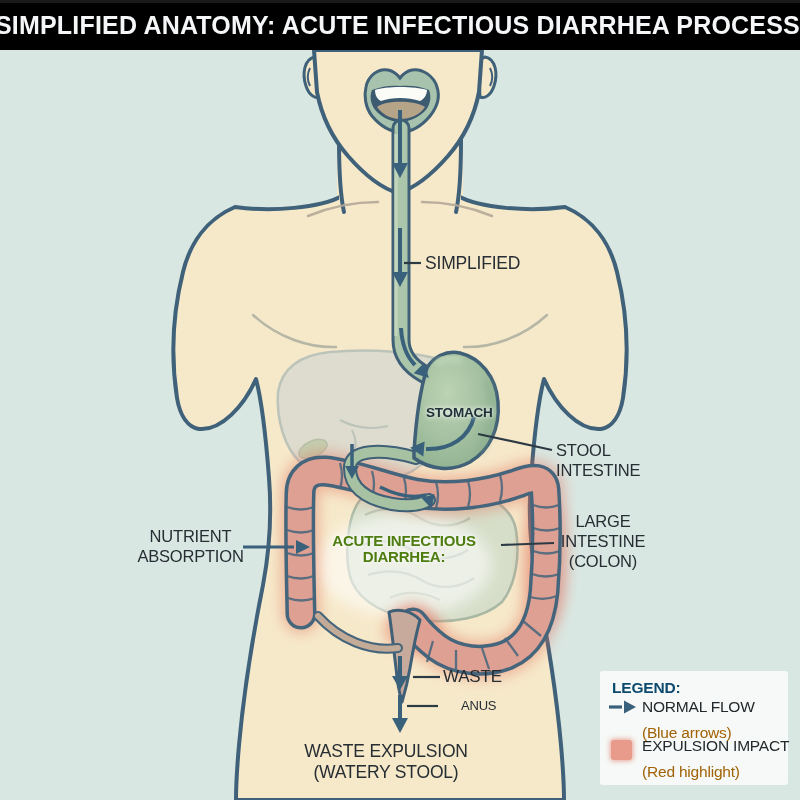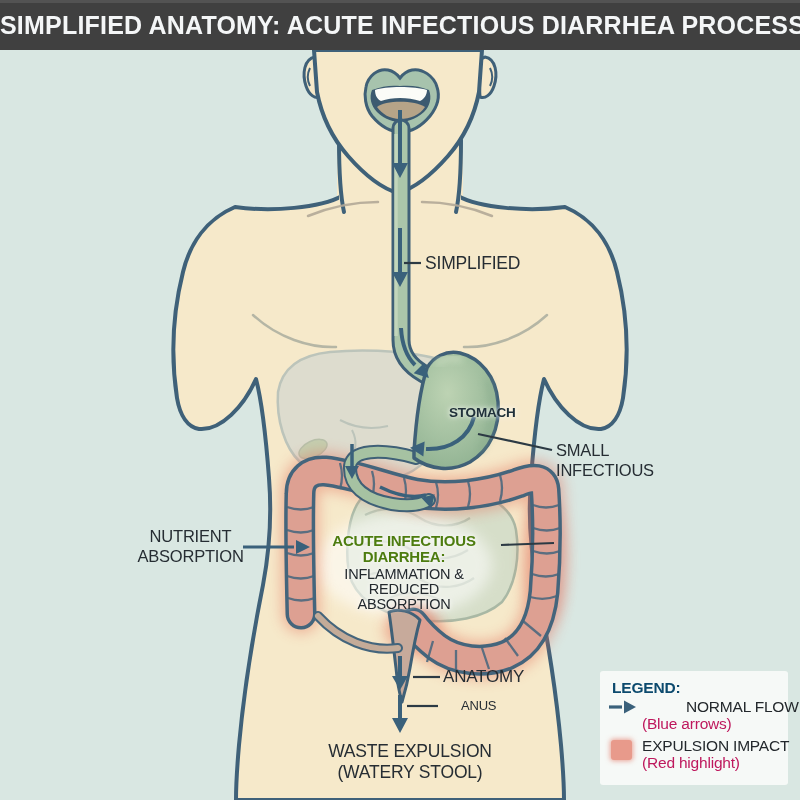--- a/index.html
+++ b/index.html
@@ -1,31 +1,31 @@
 <!DOCTYPE html>
 <html><head>
 <meta charset="utf-8">
 <style>
   html,body{margin:0;padding:0;background:#c9d8d3;}
   .stage{position:relative;width:800px;height:800px;overflow:hidden;
          font-family:"Liberation Sans",sans-serif;background:#d9e7e2;}
   .titlebar{position:absolute;left:0;top:0;width:800px;height:50px;
-            background:#404040;display:flex;align-items:center;justify-content:flex-start;
+            background:#000000;display:flex;align-items:center;justify-content:flex-end;
             box-shadow:inset 0 3px 0 rgba(255,255,255,.10);z-index:5;}
   .titlebar .t{color:#f4f6f7;font-size:25px;font-weight:700;letter-spacing:.2px;white-space:nowrap;}
   svg.art{position:absolute;left:0;top:0;z-index:1;}
   .lbl{position:absolute;z-index:4;color:#262d33;font-size:16.5px;line-height:20px;
        font-weight:400;letter-spacing:-.2px;}
   .lbl.center{text-align:center;}
   .halo{text-shadow:0 0 4px rgba(255,255,255,.85),0 0 8px rgba(255,255,255,.6);}
   .callout-h{font-weight:700;font-size:15px;line-height:16px;letter-spacing:-.2px;}
   .callout-b{font-weight:400;font-size:14.5px;line-height:15px;letter-spacing:-.2px;}
   .legend-title{font-weight:700;font-size:15.5px;color:#0c4a6e;}
   .legend-label{font-size:15.5px;line-height:17px;color:#23282c;}
-  .legend-sub{font-size:15.5px;line-height:17px;color:#be185d;font-weight:400;}
+  .legend-sub{font-size:15.5px;line-height:17px;color:#a16207;font-weight:400;margin-top:9px;}
   .red-swatch{position:absolute;width:21px;height:20px;border-radius:3px;z-index:4;
               box-shadow:0 0 5px 1px rgba(230,140,125,.8);}
 </style>
 </head>
 <body>
 
 <div class="stage">
 
   <svg class="art" width="800" height="800" viewBox="0 0 800 800">
     <defs>
@@ -194,30 +194,30 @@
       <path d="M 413,677 L 440,677"></path>
       <path d="M 407,706 L 438,706"></path>
     </g>
   </svg>
 
   <div class="titlebar">
     <div class="t">SIMPLIFIED ANATOMY: ACUTE INFECTIOUS DIARRHEA PROCESS</div>
   </div>
 
   <div class="lbl" style="left:425px;top:253px;font-size:17.5px;white-space:nowrap;">SIMPLIFIED</div>
-  <div class="lbl halo" style="left:426px;top:403px;font-size:13.5px;font-weight:700;color:#20313a;white-space:nowrap;margin-left:23px;">STOMACH</div>
-  <div class="lbl" style="left:556px;top:440px;width:95px;">SMALL INFECTIOUS</div>
+  <div class="lbl halo" style="left:426px;top:403px;font-size:13.5px;font-weight:700;color:#20313a;white-space:nowrap;">STOMACH</div>
+  <div class="lbl" style="left:556px;top:440px;width:95px;">STOOL INTESTINE</div>
+  <div class="lbl center" style="left:553px;top:511px;width:100px;">LARGE INTESTINE (COLON)</div>
   <div class="lbl center" style="left:133px;top:526px;width:115px;">NUTRIENT ABSORPTION</div>
-  <div class="lbl" style="left:443px;top:667px;font-size:17px;white-space:nowrap;">ANATOMY</div>
+  <div class="lbl" style="left:443px;top:667px;font-size:17px;white-space:nowrap;">WASTE</div>
   <div class="lbl" style="left:461px;top:696px;font-size:13px;white-space:nowrap;">ANUS</div>
-  <div class="lbl center" style="left:324px;top:741px;width:172px;font-size:17.5px;line-height:21px;">WASTE EXPULSION (WATERY STOOL)</div>
+  <div class="lbl center" style="left:300px;top:741px;width:172px;font-size:17.5px;line-height:21px;">WASTE EXPULSION (WATERY STOOL)</div>
 
   <div class="lbl center callout-h halo" style="left:328px;top:533px;width:152px;color:#4d7c0f;">ACUTE INFECTIOUS DIARRHEA:</div>
-  <div class="lbl center callout-b halo" style="left:321px;top:567px;width:166px;color:#23292e;">INFLAMMATION &amp; REDUCED ABSORPTION</div>
 
   <div class="lbl legend-title" style="left:612px;top:678px;">LEGEND:</div>
-  <div class="lbl legend-label" style="left:642px;top:698px;white-space:nowrap;margin-left:44px;">NORMAL FLOW</div>
+  <div class="lbl legend-label" style="left:642px;top:698px;white-space:nowrap;">NORMAL FLOW</div>
   <div class="lbl legend-sub" style="left:642px;top:715px;white-space:nowrap;">(Blue arrows)</div>
   <div class="red-swatch" style="left:611px;top:740px;background:#e89a8b;"></div>
   <div class="lbl legend-label" style="left:642px;top:737px;white-space:nowrap;">EXPULSION IMPACT</div>
   <div class="lbl legend-sub" style="left:642px;top:754px;white-space:nowrap;">(Red highlight)</div>
 
 </div>
 
 </body></html>

